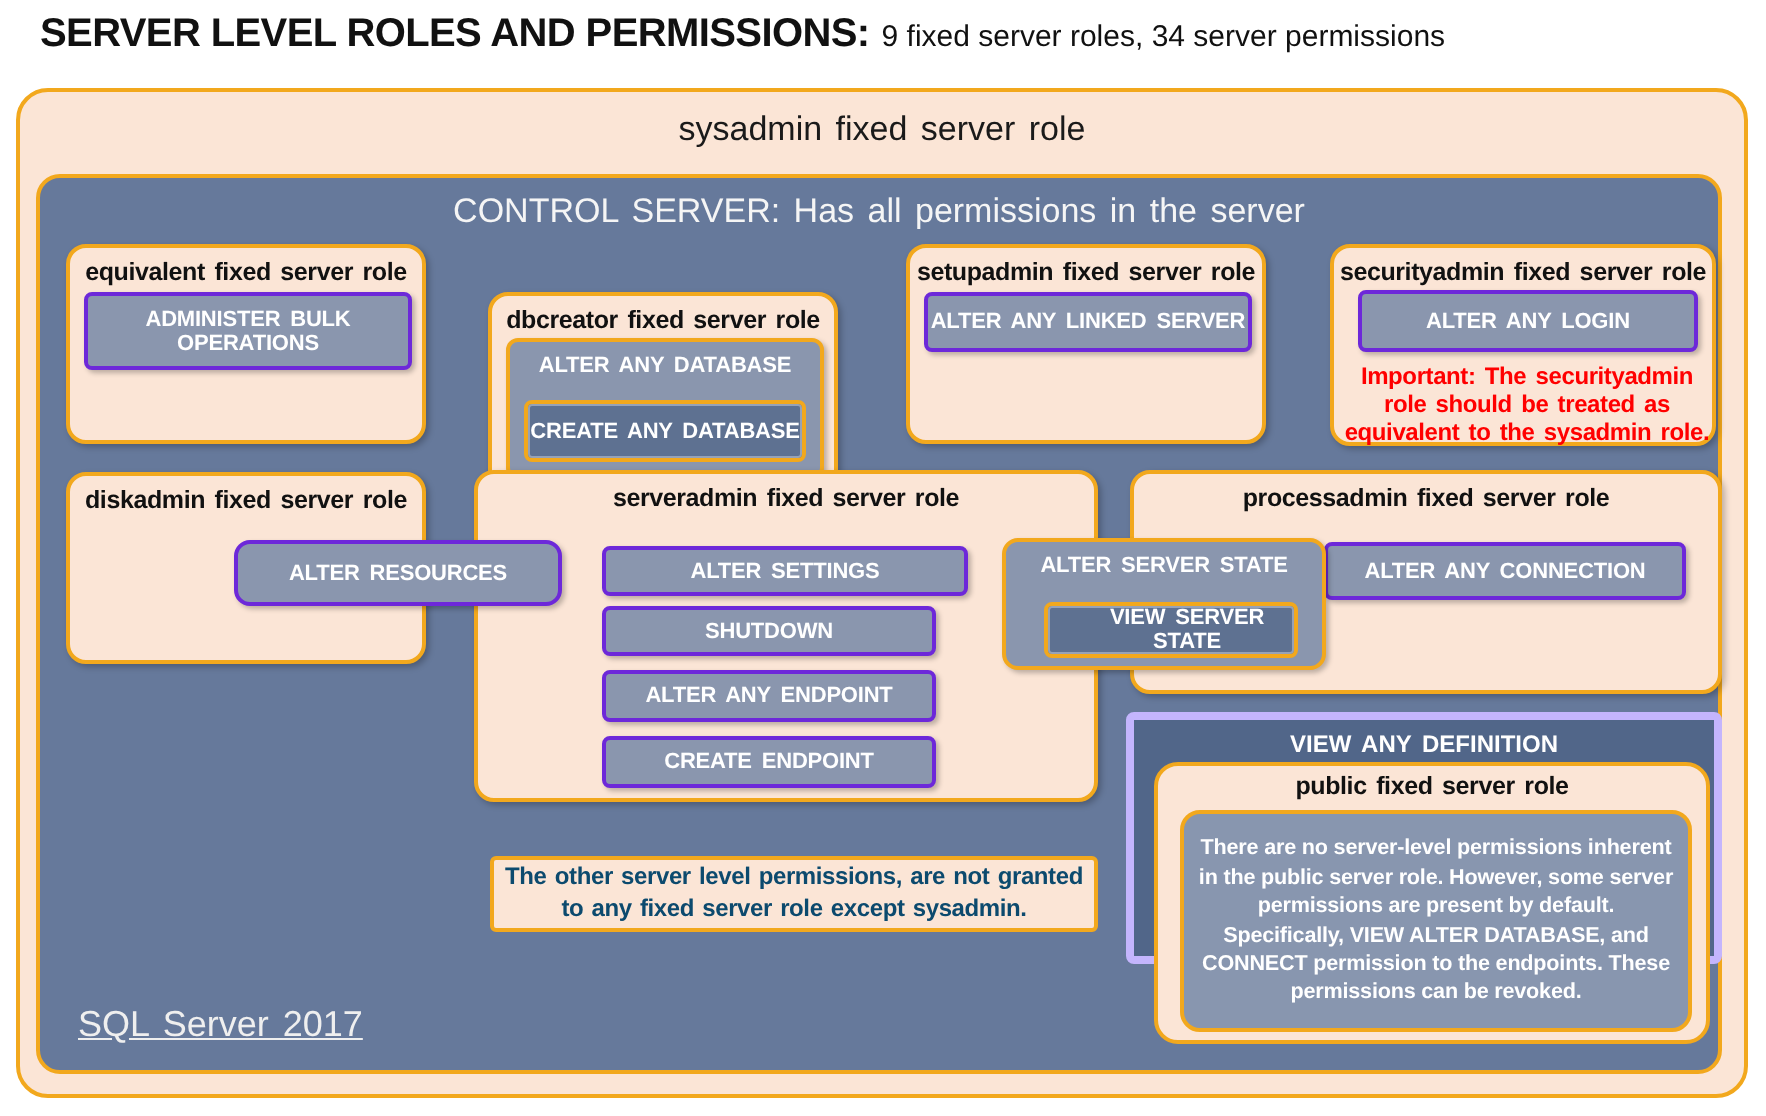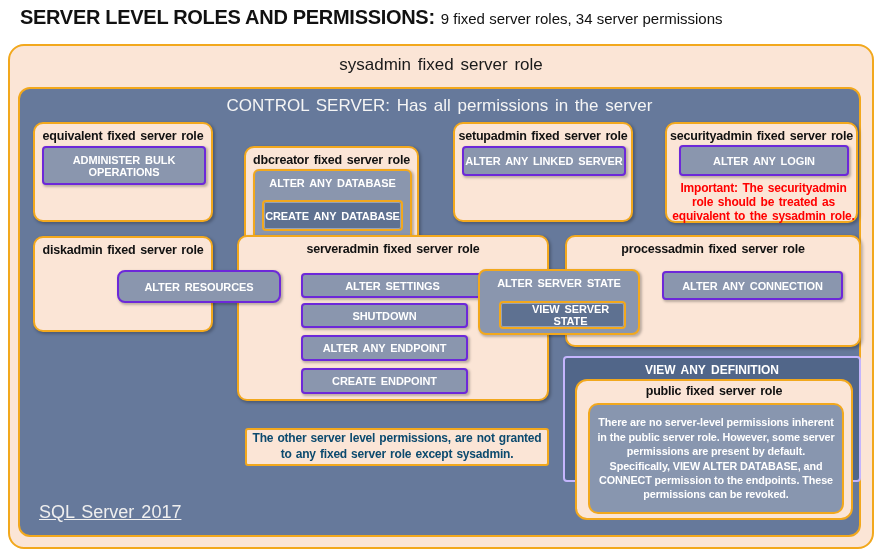--- a/index.html
+++ b/index.html
@@ -61,21 +61,21 @@
     background:#8A96AE;border:2px solid #F2A81D;border-radius:6px;
     box-shadow:1.5px 1.5px 2.5px rgba(0,0,0,0.25);
   }
   .warning-text{
     color:#FF0000;font-size:12px;font-weight:bold;text-align:center;line-height:1.18;
     letter-spacing:-0.2px;word-spacing:1.5px;
   }
   
   .definition-box{
     left:563px;top:356px;width:298px;height:126px;
-    background:#516689;border:2px solid #c4b5fd;border-radius:4px;
+    background:#516689;border:4px solid #c4b5fd;border-radius:4px;
   }
   .definition-title{
     left:0;top:5px;width:100%;text-align:center;
     color:#ffffff;font-size:12px;font-weight:bold;word-spacing:2px;
   }
   .public-box{
     left:10px;top:21px;width:278px;height:141px;
     background:#FBE5D6;border:2px solid #F2A81D;border-radius:12px;
   }
   .public-desc{
@@ -147,21 +147,21 @@
     <div class="abs perm-box" style="left:62px;top:131px;width:167px;height:26px;">CREATE ENDPOINT</div>
   </div>
 
   <div class="abs role-box" style="left:565px;top:235px;width:296px;height:112px;">
     <div class="abs role-title">processadmin fixed server role</div>
     <div class="abs perm-box" style="left:95px;top:34px;width:181px;height:29px;">ALTER ANY CONNECTION</div>
   </div>
 
   <div class="abs perm-box" style="left:117px;top:270px;width:164px;height:33px;border-radius:8px;">ALTER RESOURCES</div>
 
-  <div class="abs perm-container" style="left:478px;top:269px;width:162px;height:66px;border-radius:8px;">
+  <div class="abs perm-container" style="left:501px;top:269px;width:162px;height:66px;border-radius:8px;">
     <div class="perm-label-top">ALTER SERVER STATE</div>
     <div class="abs perm-nested" style="left:19px;top:30px;width:127px;height:28px;padding-left:16px;">VIEW SERVER STATE</div>
   </div>
 
   <div class="abs definition-box">
     <div class="abs definition-title">VIEW ANY DEFINITION</div>
     <div class="abs public-box">
       <div class="abs role-title" style="top:3px;">public fixed server role</div>
       <div class="abs public-desc">There are no server-level permissions inherent in the public server role. However, some server permissions are present by default. Specifically, VIEW ALTER DATABASE, and CONNECT permission to the endpoints. These permissions can be revoked.</div>
     </div>

